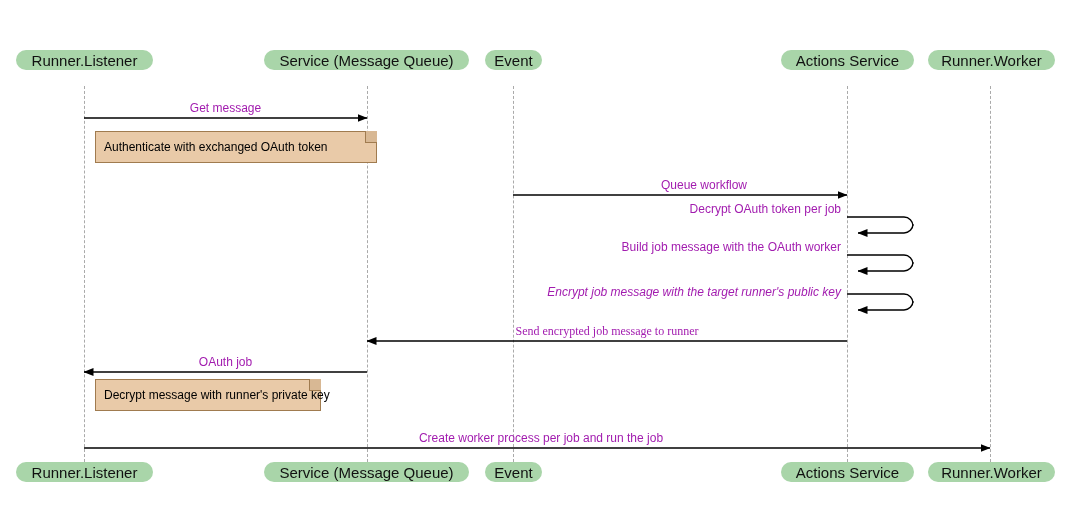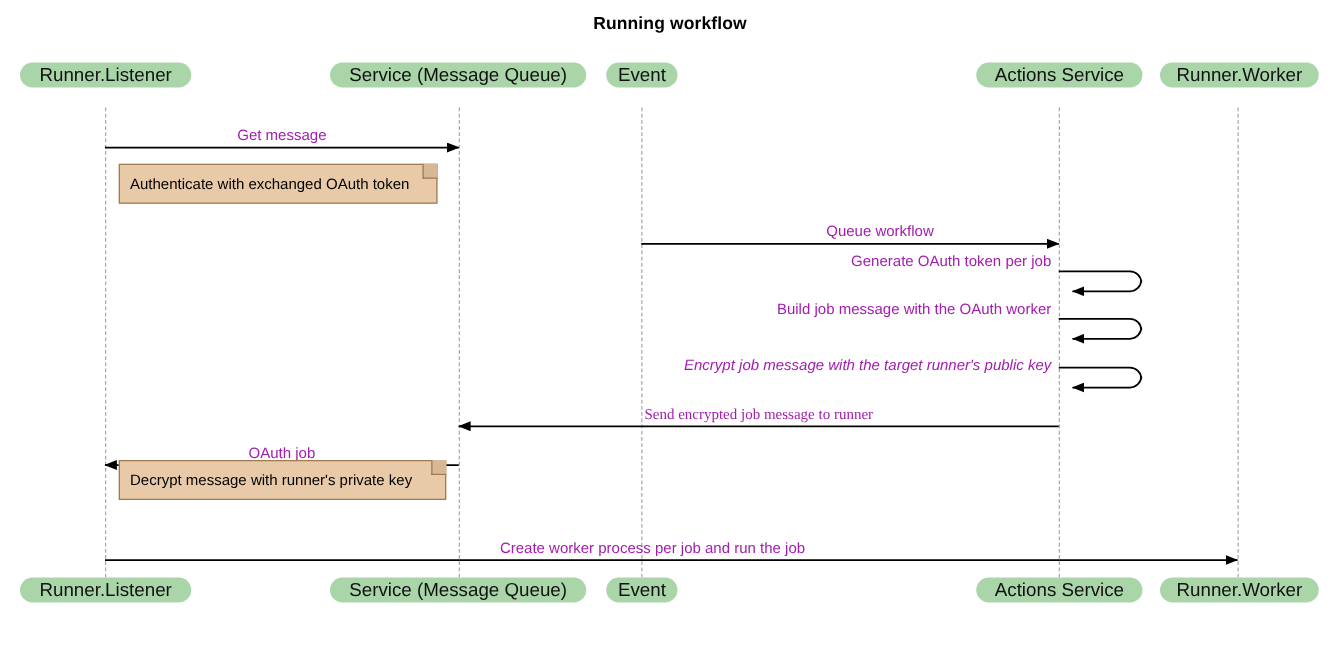--- a/index.html
+++ b/index.html
@@ -85,21 +85,20 @@
     width: 1072px;
     height: 523px;
     pointer-events: none;
   }
 </style>
 </head>
 <body>
 
 <div id="canvas">
 
-  <div class="diagram-title">Running workflow</div>
 
   <div id="lifelines">
       <div class="lifeline" style="left: 84px; top: 86px; height: 376px;"></div>
       <div class="lifeline" style="left: 367px; top: 86px; height: 376px;"></div>
       <div class="lifeline" style="left: 513px; top: 86px; height: 376px;"></div>
       <div class="lifeline" style="left: 847px; top: 86px; height: 376px;"></div>
       <div class="lifeline" style="left: 990px; top: 86px; height: 376px;"></div>
     </div>
 
   <svg class="overlay" viewBox="0 0 1072 523">
@@ -153,31 +152,31 @@
       <div class="participant" style="left: 781px; top: 462px; width: 133px;">
         <span>Actions Service</span>
       </div>
       <div class="participant" style="left: 928px; top: 462px; width: 127px;">
         <span>Runner.Worker</span>
       </div>
     </div>
   <div id="msg-labels">
       <div class="msg-label center" style="left: 84px; width: 283px; top: 101px;">Get message</div>
       <div class="msg-label center" style="left: 513px; width: 334px; top: 178px; margin-left: 24px;">Queue workflow</div>
-      <div class="msg-label right" style="left: 287px; width: 554px; top: 202px;">Generate OAuth token per job</div>
+      <div class="msg-label right" style="left: 287px; width: 554px; top: 202px;">Decrypt OAuth token per job</div>
       <div class="msg-label right" style="left: 287px; width: 554px; top: 240px;">Build job message with the OAuth worker</div>
       <div class="msg-label right" style="left: 287px; width: 554px; top: 285px; font-style: italic;">Encrypt job message with the target runner's public key</div>
       <div class="msg-label center" style="left: 367px; width: 480px; top: 324px; font-family: Liberation Serif, serif;">Send encrypted job message to runner</div>
       <div class="msg-label center" style="left: 84px; width: 283px; top: 355px;">OAuth job</div>
-      <div class="msg-label center" style="left: 69px; width: 906px; top: 431px;">Create worker process per job and run the job</div>
+      <div class="msg-label center" style="left: 88px; width: 906px; top: 431px;">Create worker process per job and run the job</div>
     </div>
   <div id="notes">
-      <div class="note" style="left: 95px; top: 131px; width: 255px;">
+      <div class="note" style="left: 95px; top: 131px; width: 282px;">
         <span>Authenticate with exchanged OAuth token</span>
         <span class="fold"></span>
       </div>
-      <div class="note" style="left: 95px; top: 368px; width: 262px;">
+      <div class="note" style="left: 95px; top: 379px; width: 226px;">
         <span>Decrypt message with runner's private key</span>
         <span class="fold"></span>
       </div>
     </div>
 
 </div>
 
 </body></html>

